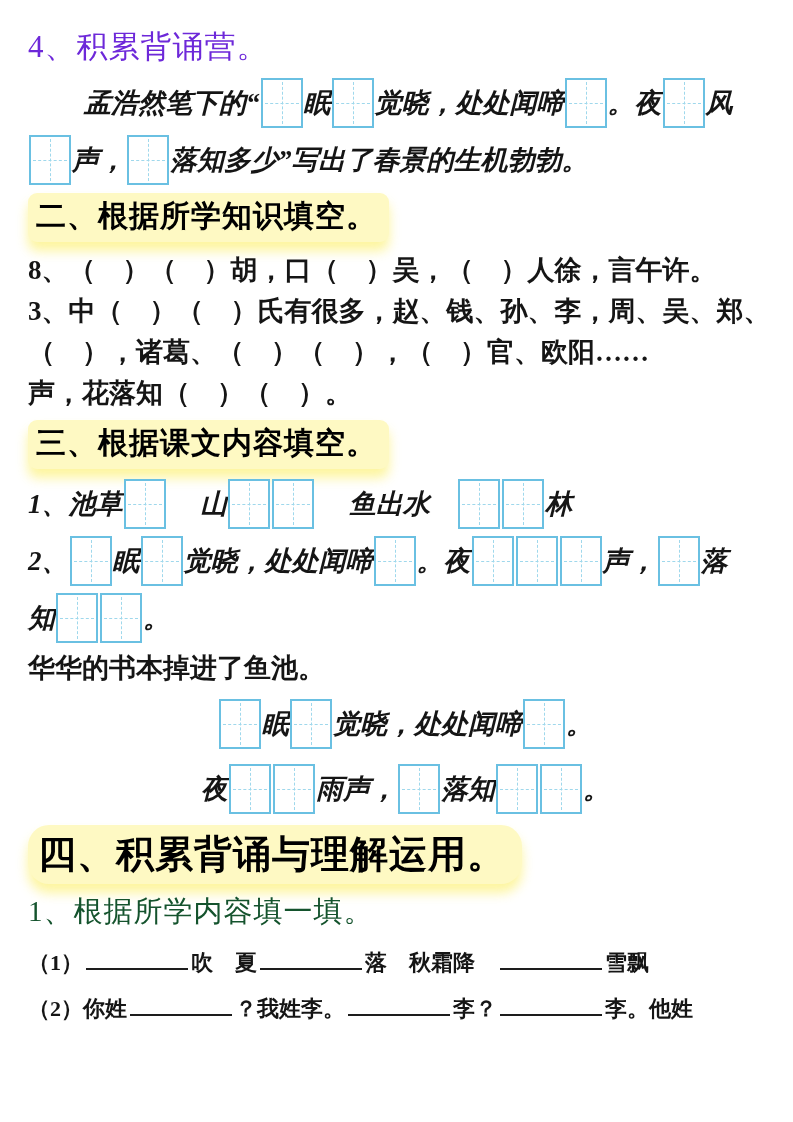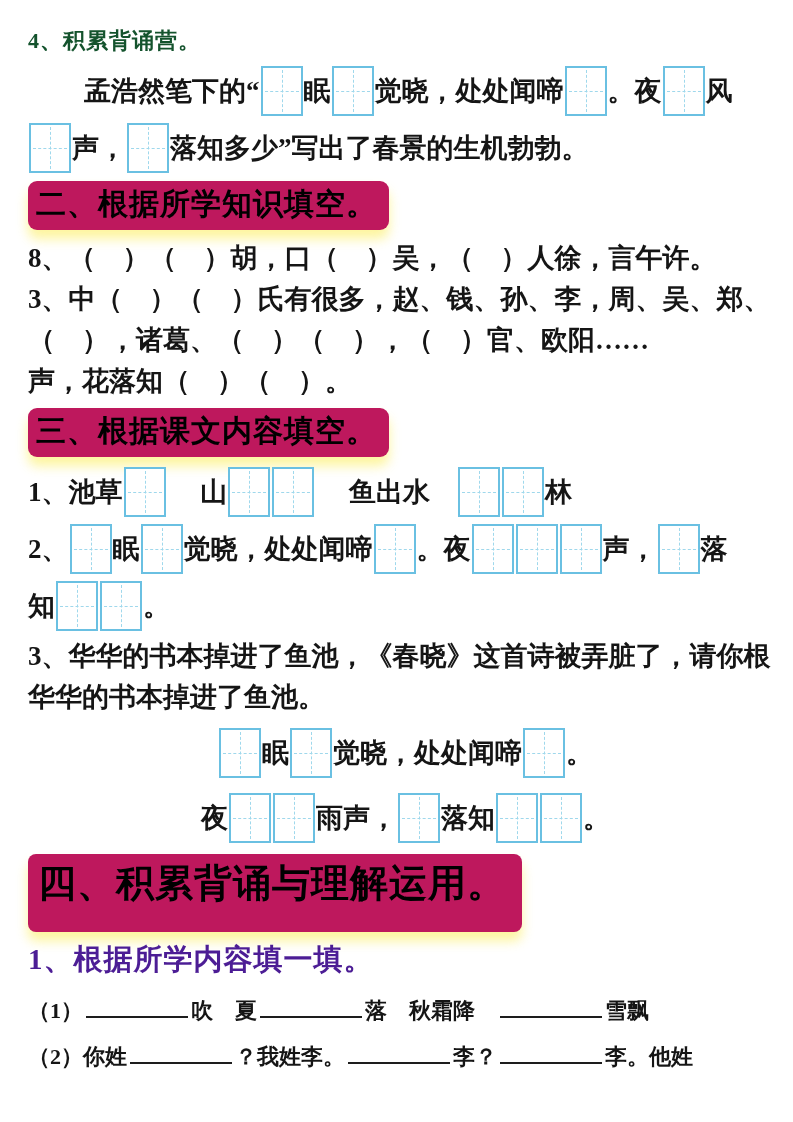--- a/index.html
+++ b/index.html
@@ -8,62 +8,62 @@
     width: 793px; height: 1122px;
     background: #ffffff;
     font-family: "Liberation Serif", "DejaVu Serif", serif;
     color: #151515;
     overflow: hidden;
   }
   .page { width: 793px; height: 1122px; position: relative; }
   .content { padding: 26px 10px 0 28px; }
 
   .red-heading {
-    color: #14532d;
-    font-size: 22px;
-    font-weight: 700;
+    color: #6d28d9;
+    font-size: 31px;
+    font-weight: 400;
     margin: 0 0 8px 0;
     letter-spacing: 1px;
   }
   .red-subheading {
-    color: #4c1d95;
+    color: #14532d;
     font-size: 29px;
-    font-weight: 700;
+    font-weight: 400;
     margin: 6px 0 8px 0;
     letter-spacing: 1px;
   }
   .yellow-row { margin: 6px 0 8px 0; }
   .yellow-heading {
     display: inline-block;
-    background: #be185d;
+    background: #fef9c3;
     color: #000;
     font-size: 30px;
     font-weight: 900;
     padding: 3px 12px 5px 8px;
     border-radius: 9px;
     box-shadow: 0 9px 12px rgba(251, 228, 0, 0.38);
     letter-spacing: 1px;
   }
-  .yellow-heading.large { font-size: 38px; padding: 4px 16px 23px 10px; border-radius: 8px; }
+  .yellow-heading.large { font-size: 38px; padding: 4px 16px 4px 10px; border-radius: 21px; }
 
   .textline {
     font-size: 27px;
     font-weight: 600;
     line-height: 41px;
     white-space: nowrap;
   }
   .boxline {
     min-height: 54px;
     display: flex;
     align-items: center;
     margin: 3px 0;
     font-size: 27px;
     font-weight: 600;
   }
-  .boxline .seg { white-space: pre; flex: 0 0 auto; }
+  .boxline .seg { white-space: pre; flex: 0 0 auto; font-style: italic; }
   .boxline.centered { justify-content: center; min-height: 60px; margin: 5px 0; }
 
   .tzg {
     width: 42px; height: 50px;
     border: 2px solid #6ac0e2;
     background: #ffffff;
     position: relative;
     margin: 0 1px;
     flex: 0 0 auto;
   }
@@ -148,21 +148,20 @@
         <span class="seg">声，</span>
         <span class="tzg"></span>
         <span class="seg">落</span>
       </div>
       <div class="boxline">
         <span class="seg">知</span>
         <span class="tzg"></span>
         <span class="tzg"></span>
         <span class="seg">。</span>
       </div>
-      <div class="textline">3、华华的书本掉进了鱼池，《春晓》这首诗被弄脏了，请你根</div>
       <div class="textline">华华的书本掉进了鱼池。</div>
       <div class="boxline centered">
         <span class="tzg"></span>
         <span class="seg">眠</span>
         <span class="tzg"></span>
         <span class="seg">觉晓，处处闻啼</span>
         <span class="tzg"></span>
         <span class="seg">。</span>
       </div>
       <div class="boxline centered">

